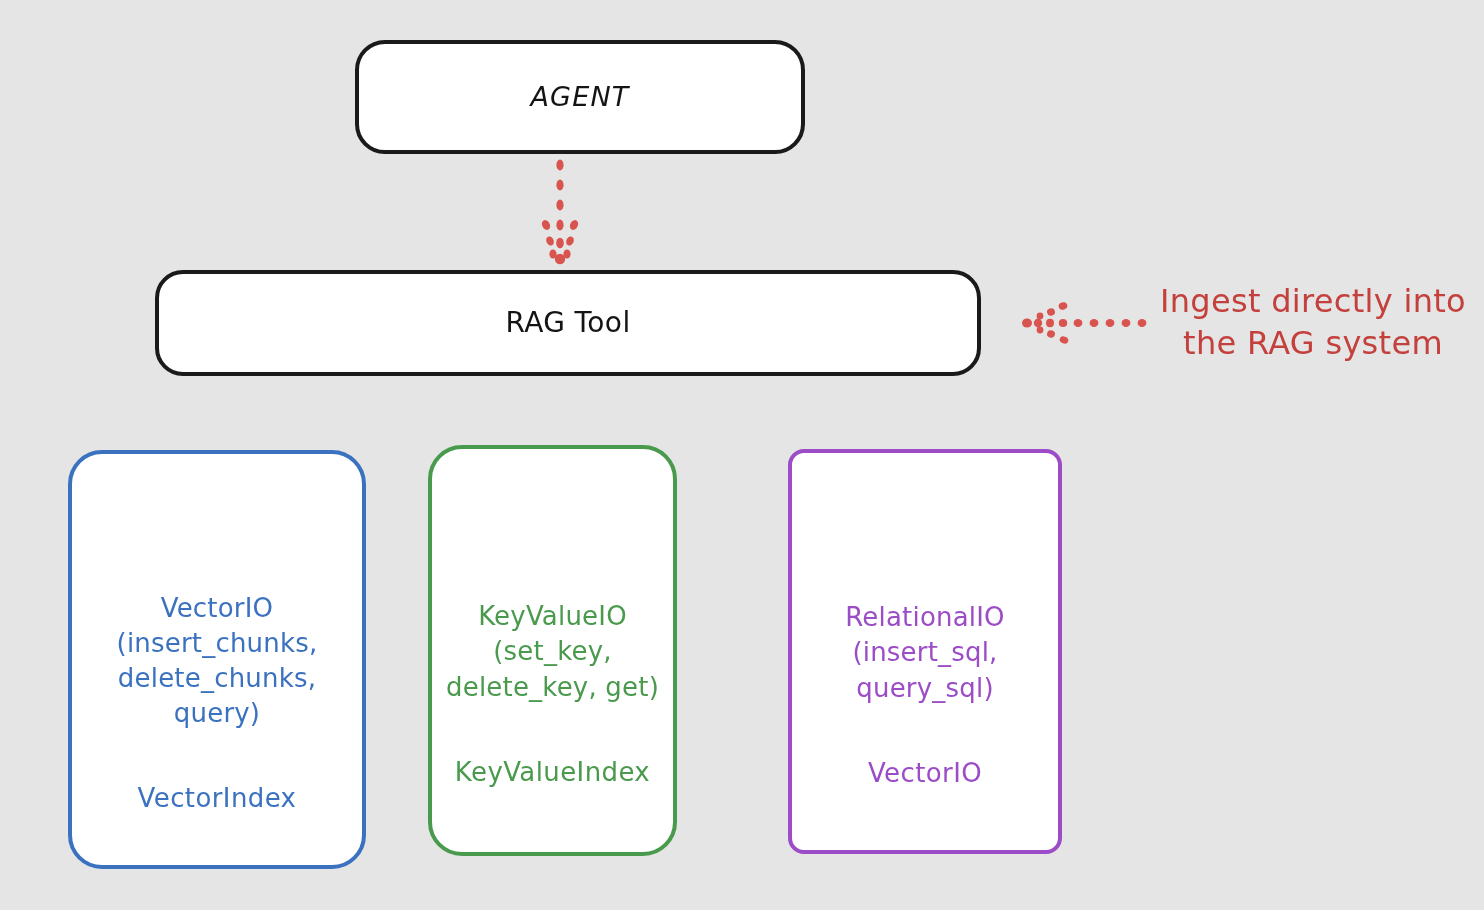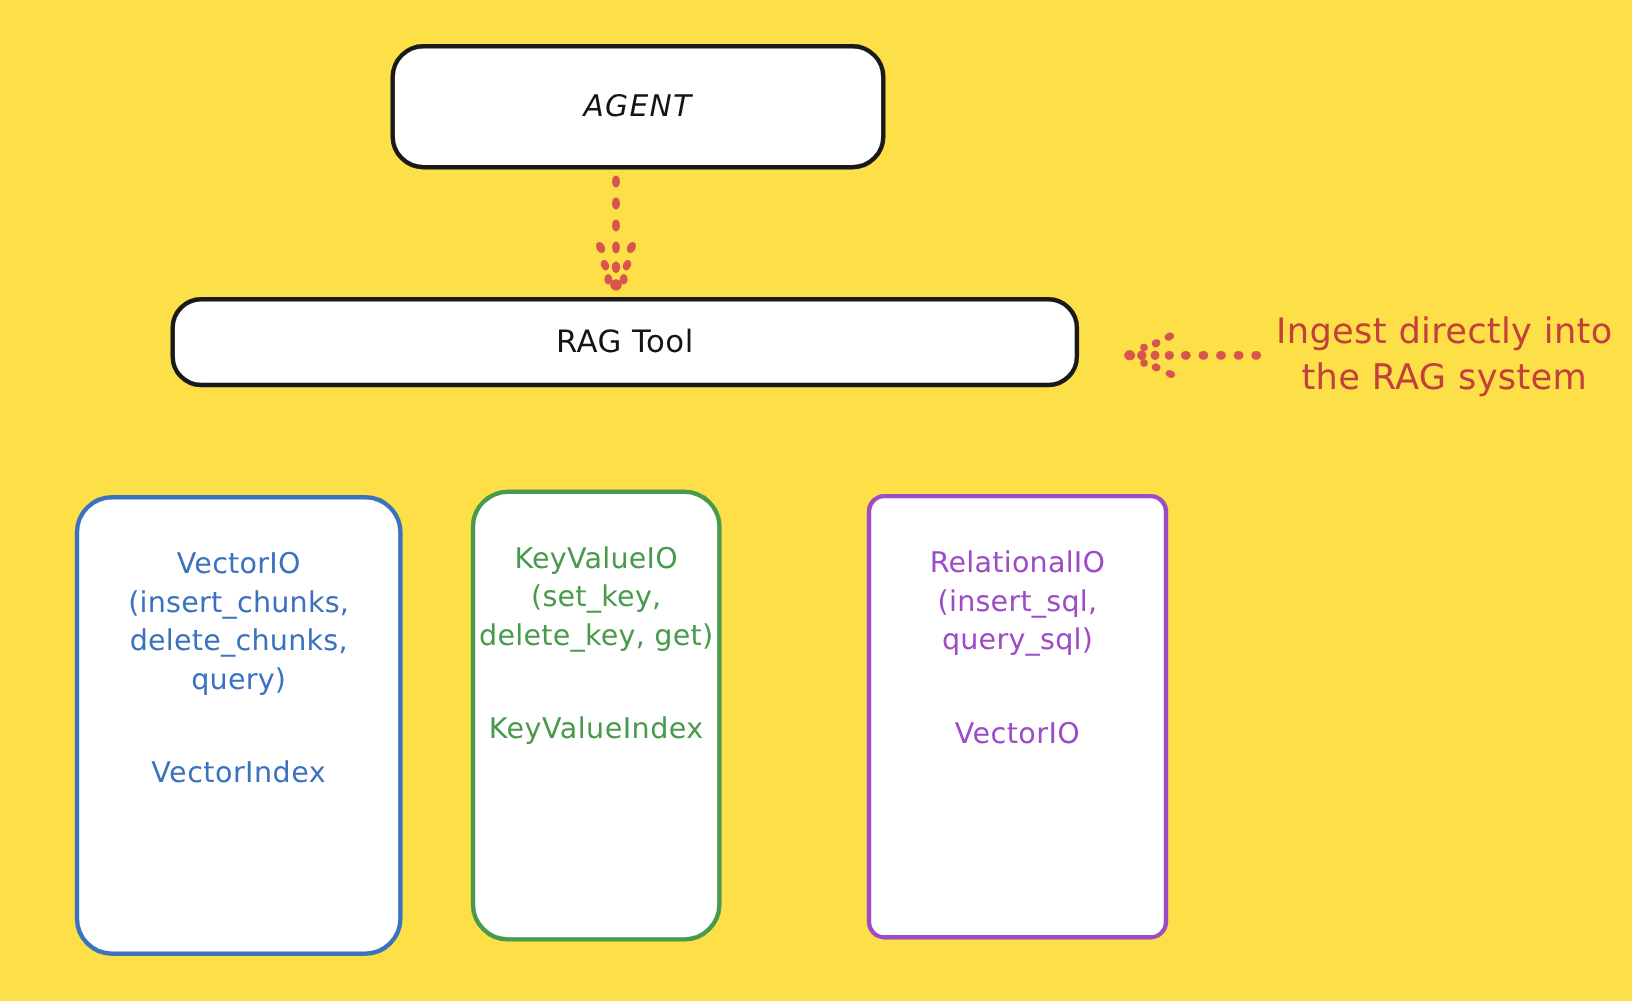--- a/index.html
+++ b/index.html
@@ -8,21 +8,21 @@
     padding: 0;
     background: #ffffff;
   }
   body {
     font-family: "DejaVu Sans", sans-serif;
   }
   #canvas {
     position: relative;
     width: 1484px;
     height: 910px;
-    background: #fde047;
+    background: #e5e5e5;
     overflow: hidden;
   }
   .node {
     position: absolute;
     box-sizing: border-box;
     background: #ffffff;
     display: flex;
     flex-direction: column;
     align-items: center;
     justify-content: center;
@@ -36,21 +36,21 @@
   
   .box-agent, .box-ragtool {
     border: 4px solid #1a1a1a;
     border-radius: 26px;
   }
   .box-agent {
     left: 355px; top: 40px; width: 450px; height: 114px;
     border-radius: 30px;
   }
   .box-ragtool {
-    left: 155px; top: 270px; width: 826px; height: 82px;
+    left: 155px; top: 270px; width: 826px; height: 106px;
     border-radius: 28px;
   }
   .label-black {
     color: #141414;
     font-size: 27px;
     letter-spacing: 1.2px;
     font-style: italic;
     font-weight: 500;
   }
   .label-black.plain {
@@ -59,35 +59,35 @@
     font-size: 28px;
   }
 
   
   .box-vector {
     left: 68px; top: 450px; width: 298px; height: 419px;
     border: 4px solid #3b72c0;
     border-radius: 34px;
   }
   .box-keyvalue {
-    left: 428px; top: 445px; width: 228px; height: 411px;
+    left: 428px; top: 445px; width: 249px; height: 411px;
     border: 4px solid #4a9a4e;
     border-radius: 34px;
   }
   .box-relational {
     left: 788px; top: 449px; width: 274px; height: 405px;
     border: 4px solid #9b4cc6;
     border-radius: 16px;
   }
   .leaf-inner {
     display: flex;
     flex-direction: column;
     align-items: center;
-    justify-content: flex-start;
-    padding-top: 42px;
+    justify-content: center;
+    padding-top: 85px;
     height: 100%;
     box-sizing: border-box;
     width: 100%;
   }
   .leaf-api {
     font-size: 26px;
     line-height: 1.35;
     white-space: pre-line;
     letter-spacing: 0.2px;
   }

